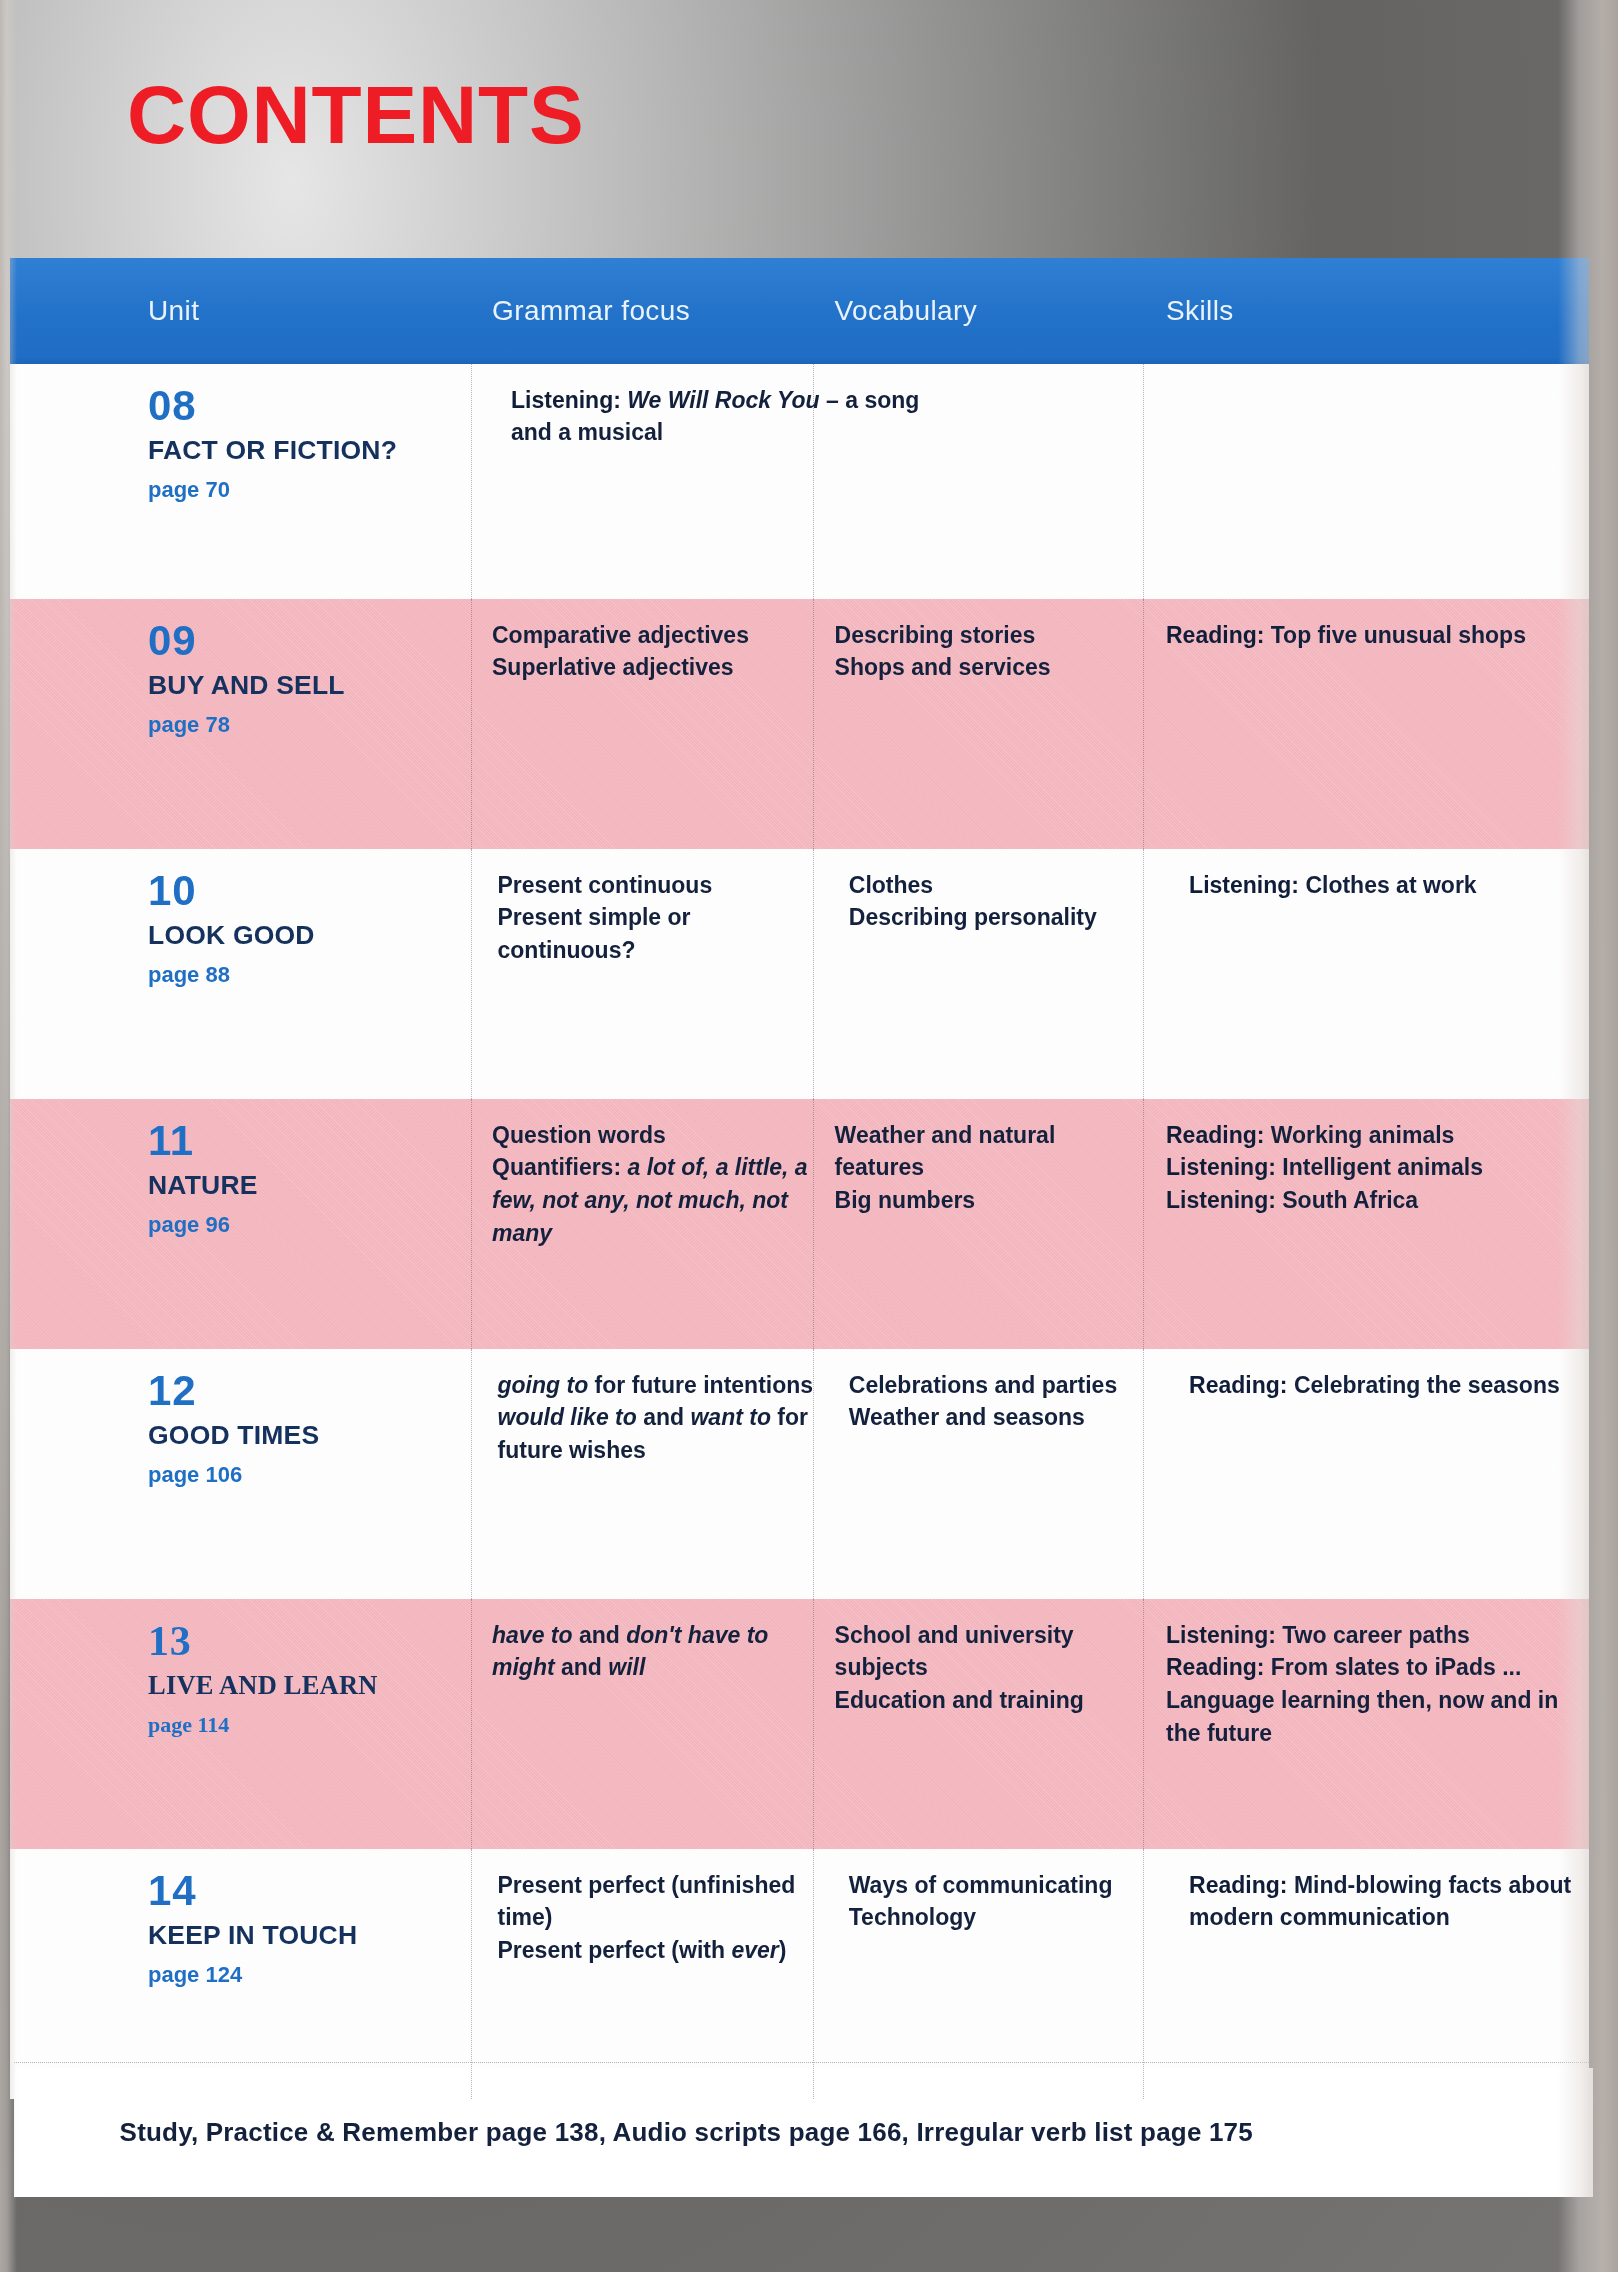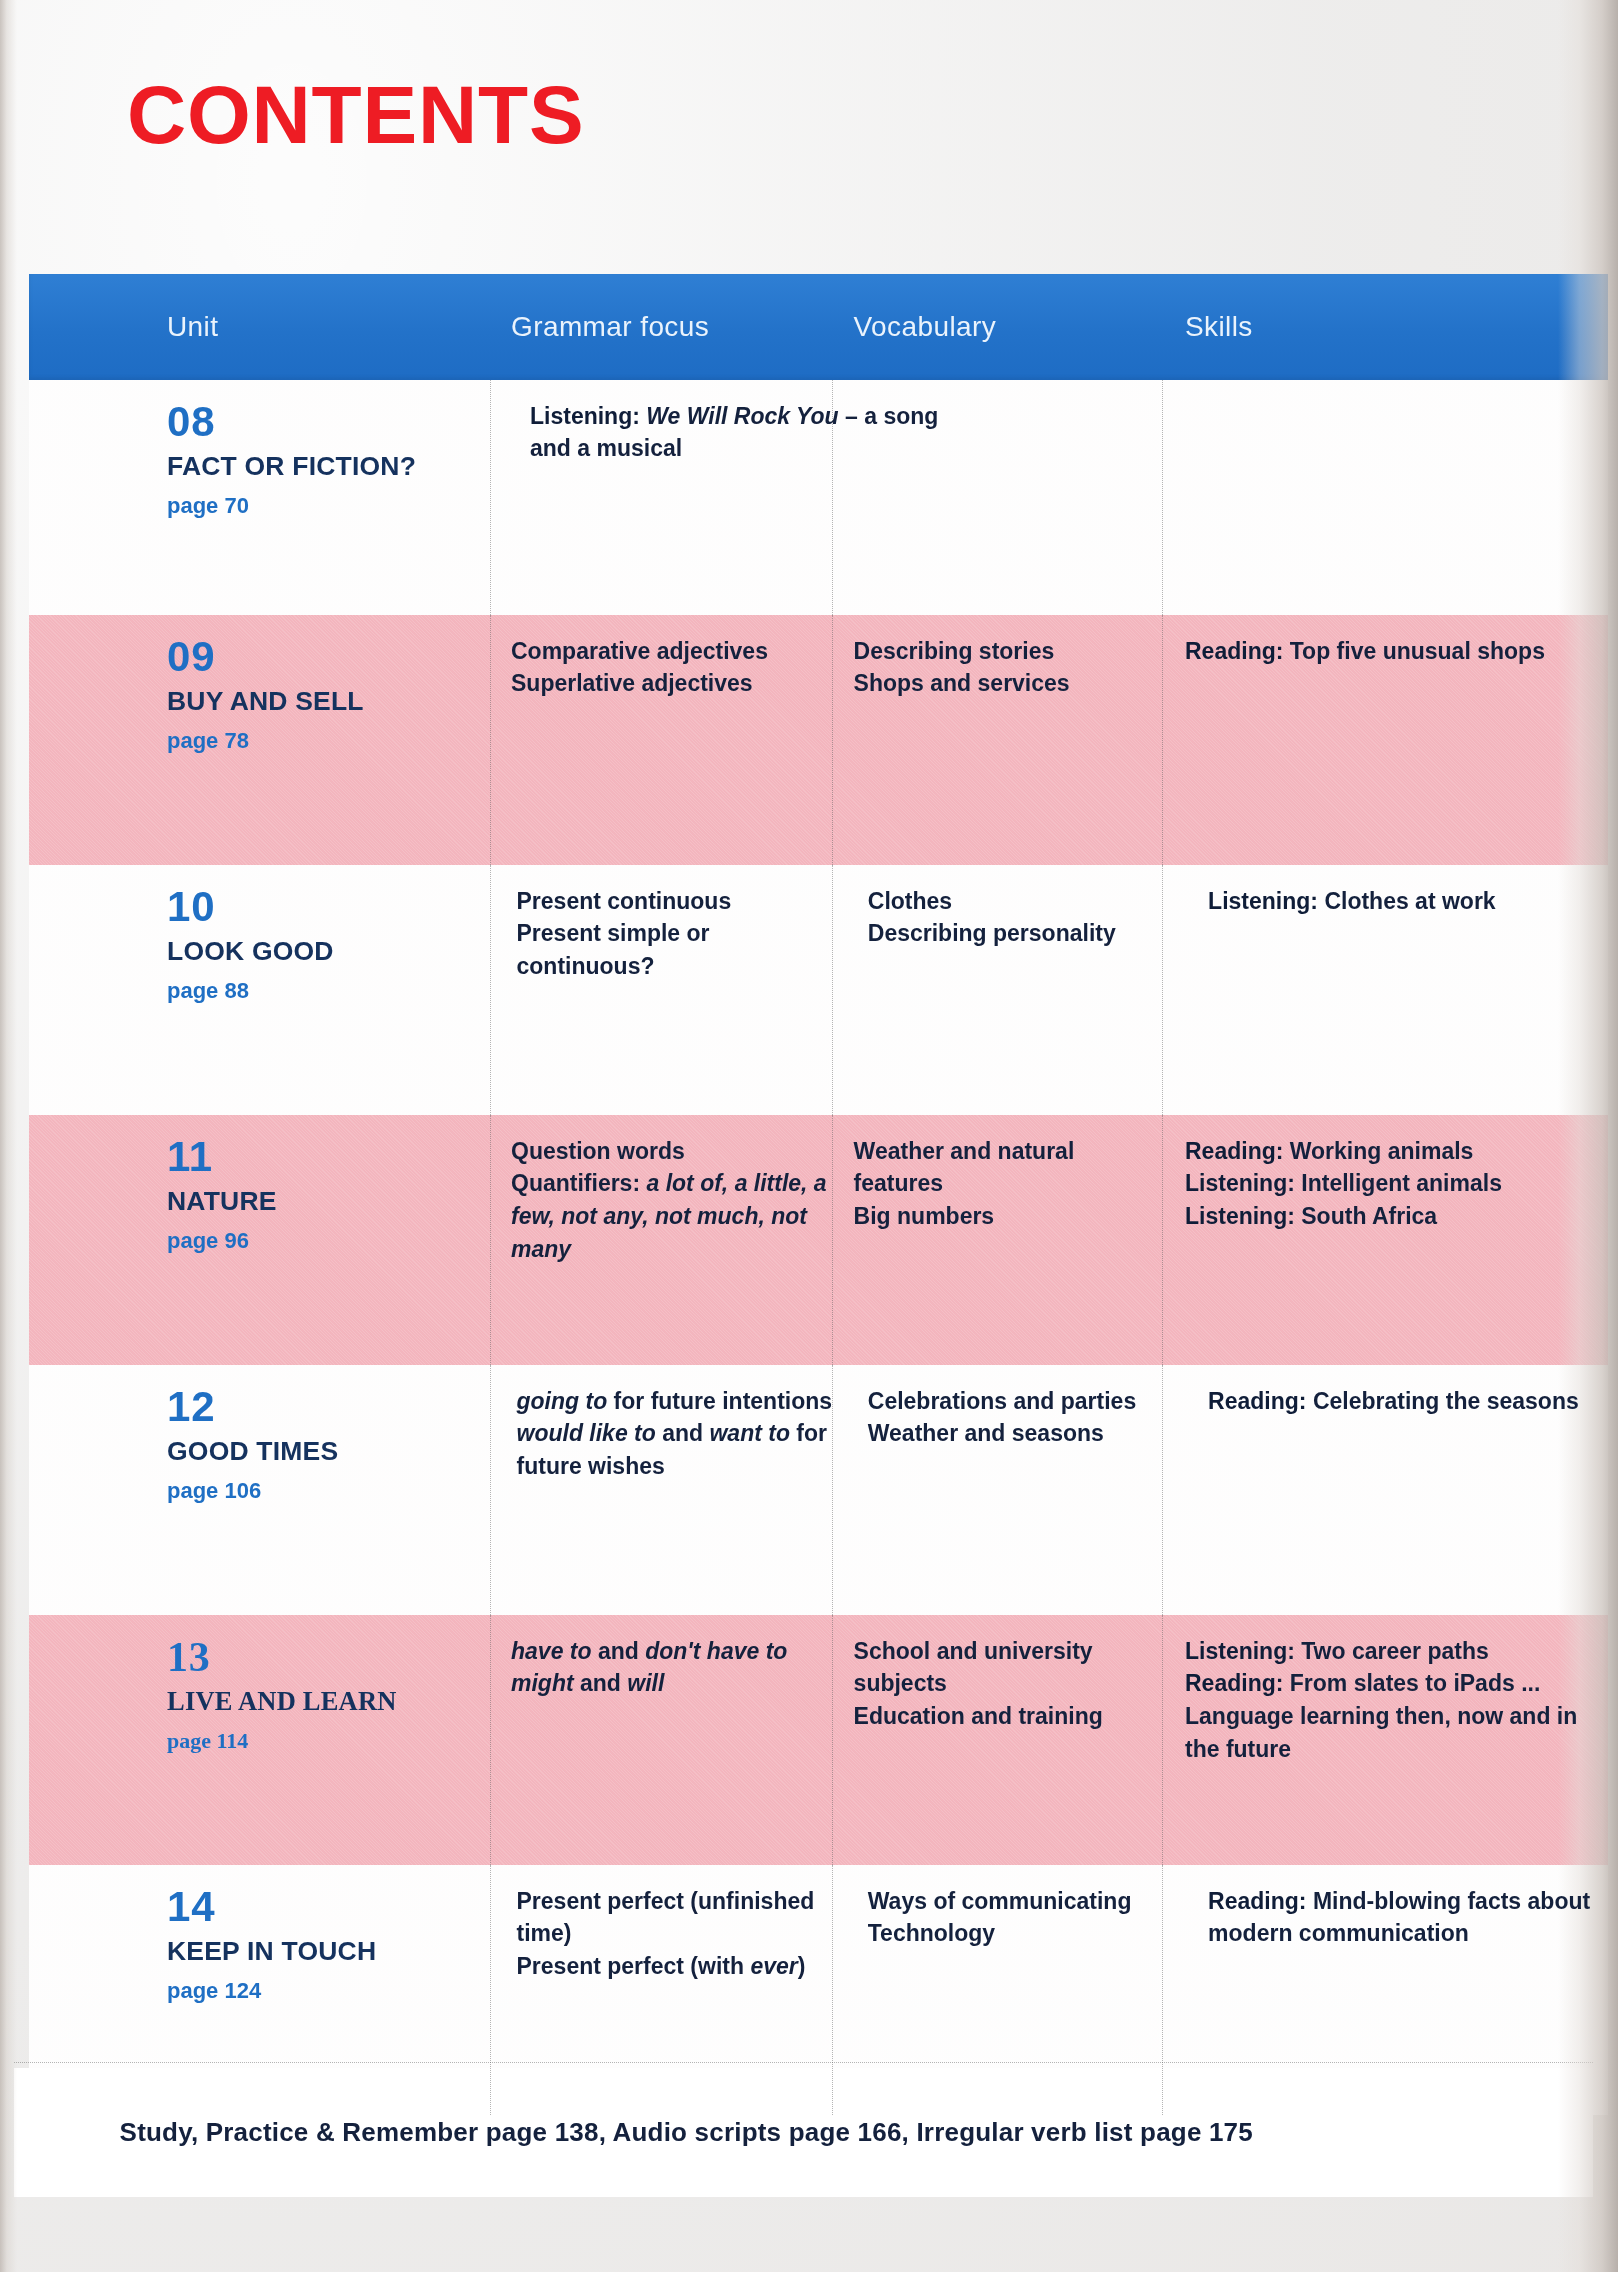--- a/index.html
+++ b/index.html
@@ -12,21 +12,21 @@
     height: 2273px;
     font-family: "Liberation Sans", sans-serif;
     position: relative;
     overflow: hidden;
   }
   .page {
     position: absolute;
     left: 0; top: 0;
     width: 1619px;
     height: 2273px;
-    background: #e5e5e5;
+    background: #000000;
     box-sizing: border-box;
   }
   
   .paper-tint {
     position: absolute;
     inset: 0;
     background:
       radial-gradient(ellipse at 18% 8%, rgba(255,255,255,0.9) 0%, rgba(250,248,246,0.4) 55%, rgba(238,234,231,0.5) 100%);
     pointer-events: none;
   }
@@ -55,24 +55,23 @@
     top: 68px;
     font-size: 82px;
     font-weight: 700;
     letter-spacing: 0.8px;
     color: #ee1c24;
     font-family: "Liberation Sans", sans-serif;
   }
 
   .table {
     position: absolute;
-    left: 29px;
+    left: 10px;
     top: 258px;
     width: 1579px;
-    margin-top: 16px;
   }
 
   .header-row {
     display: flex;
     background: linear-gradient(to bottom, #2f7fd4 0%, #2372c9 55%, #1e6cc4 100%);
     height: 106px;
     align-items: center;
     box-shadow: inset 0 -2.3px 4.5px rgba(0,0,0,0.08);
   }
   .header-row .cell {

